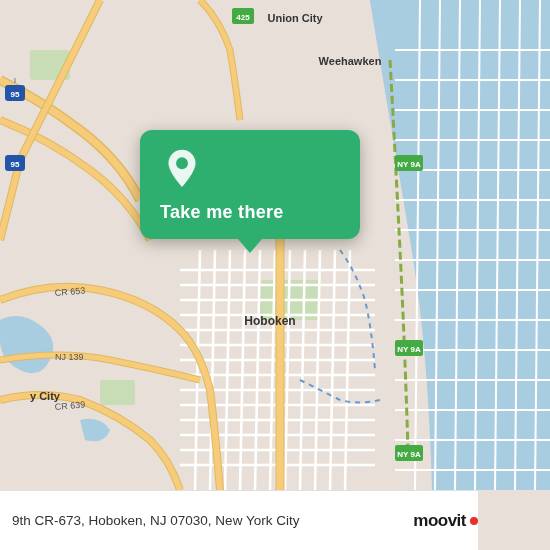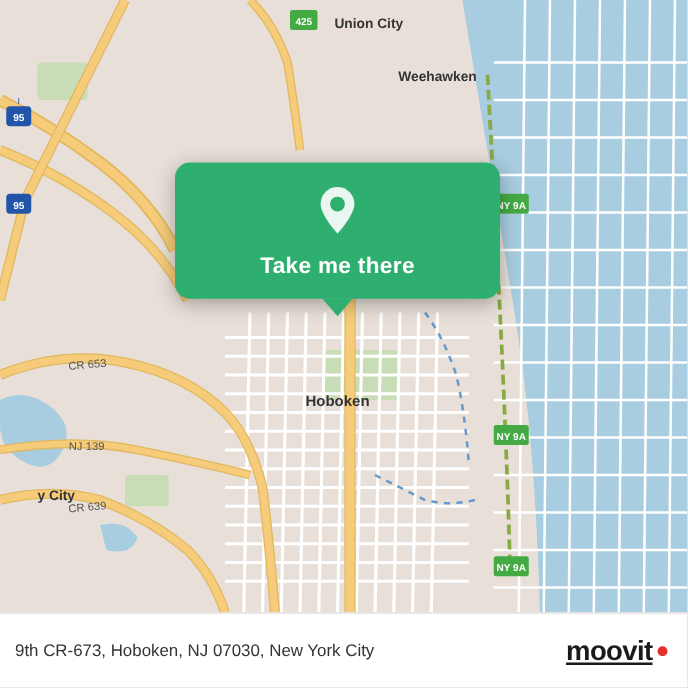--- a/index.html
+++ b/index.html
@@ -27,27 +27,27 @@
       height: 100%;
       position: absolute;
       top: 0; left: 0;
     }
 
     
     #popup {
       position: absolute;
       top: 130px;
       left: 140px;
-      width: 260px;
+      width: 220px;
       background: #2eaf6f;
       border-radius: 12px;
       padding: 18px 20px 16px 20px;
       display: flex;
       flex-direction: column;
-      align-items: center;
+      align-items: flex-start;
       box-shadow: 0 4px 16px rgba(0,0,0,0.3);
       z-index: 10;
     }
 
     #popup::after {
       content: '';
       position: absolute;
       bottom: -14px;
       left: 50%;
       transform: translateX(-50%);
@@ -86,49 +86,48 @@
       padding: 2px 5px;
       border-radius: 3px;
       z-index: 5;
     }
 
     
     #footer {
       position: absolute;
       bottom: 0;
       left: 0;
-      width: 550px;
+      width: 478px;
       height: 60px;
       background: white;
       display: flex;
       align-items: center;
       justify-content: space-between;
-      padding: 0 16px 0 12px;
+      padding: 0 0 0 12px;
       border-top: 1px solid #e0e0e0;
       z-index: 20;
     }
 
     #footer-address {
       font-size: 13.5px;
       color: #333;
       flex: 1;
     }
 
     #moovit-logo {
       display: flex;
       align-items: center;
       gap: 3px;
     }
 
     #moovit-text {
-      font-size: 22px;
+      font-size: 17px;
       font-weight: 900;
       color: #1a1a1a;
       letter-spacing: -0.5px;
-      text-decoration: underline;
     }
 
     #moovit-dot {
       width: 8px;
       height: 8px;
       background: #e8302a;
       border-radius: 50%;
       display: inline-block;
       margin-left: 1px;
       vertical-align: super;

